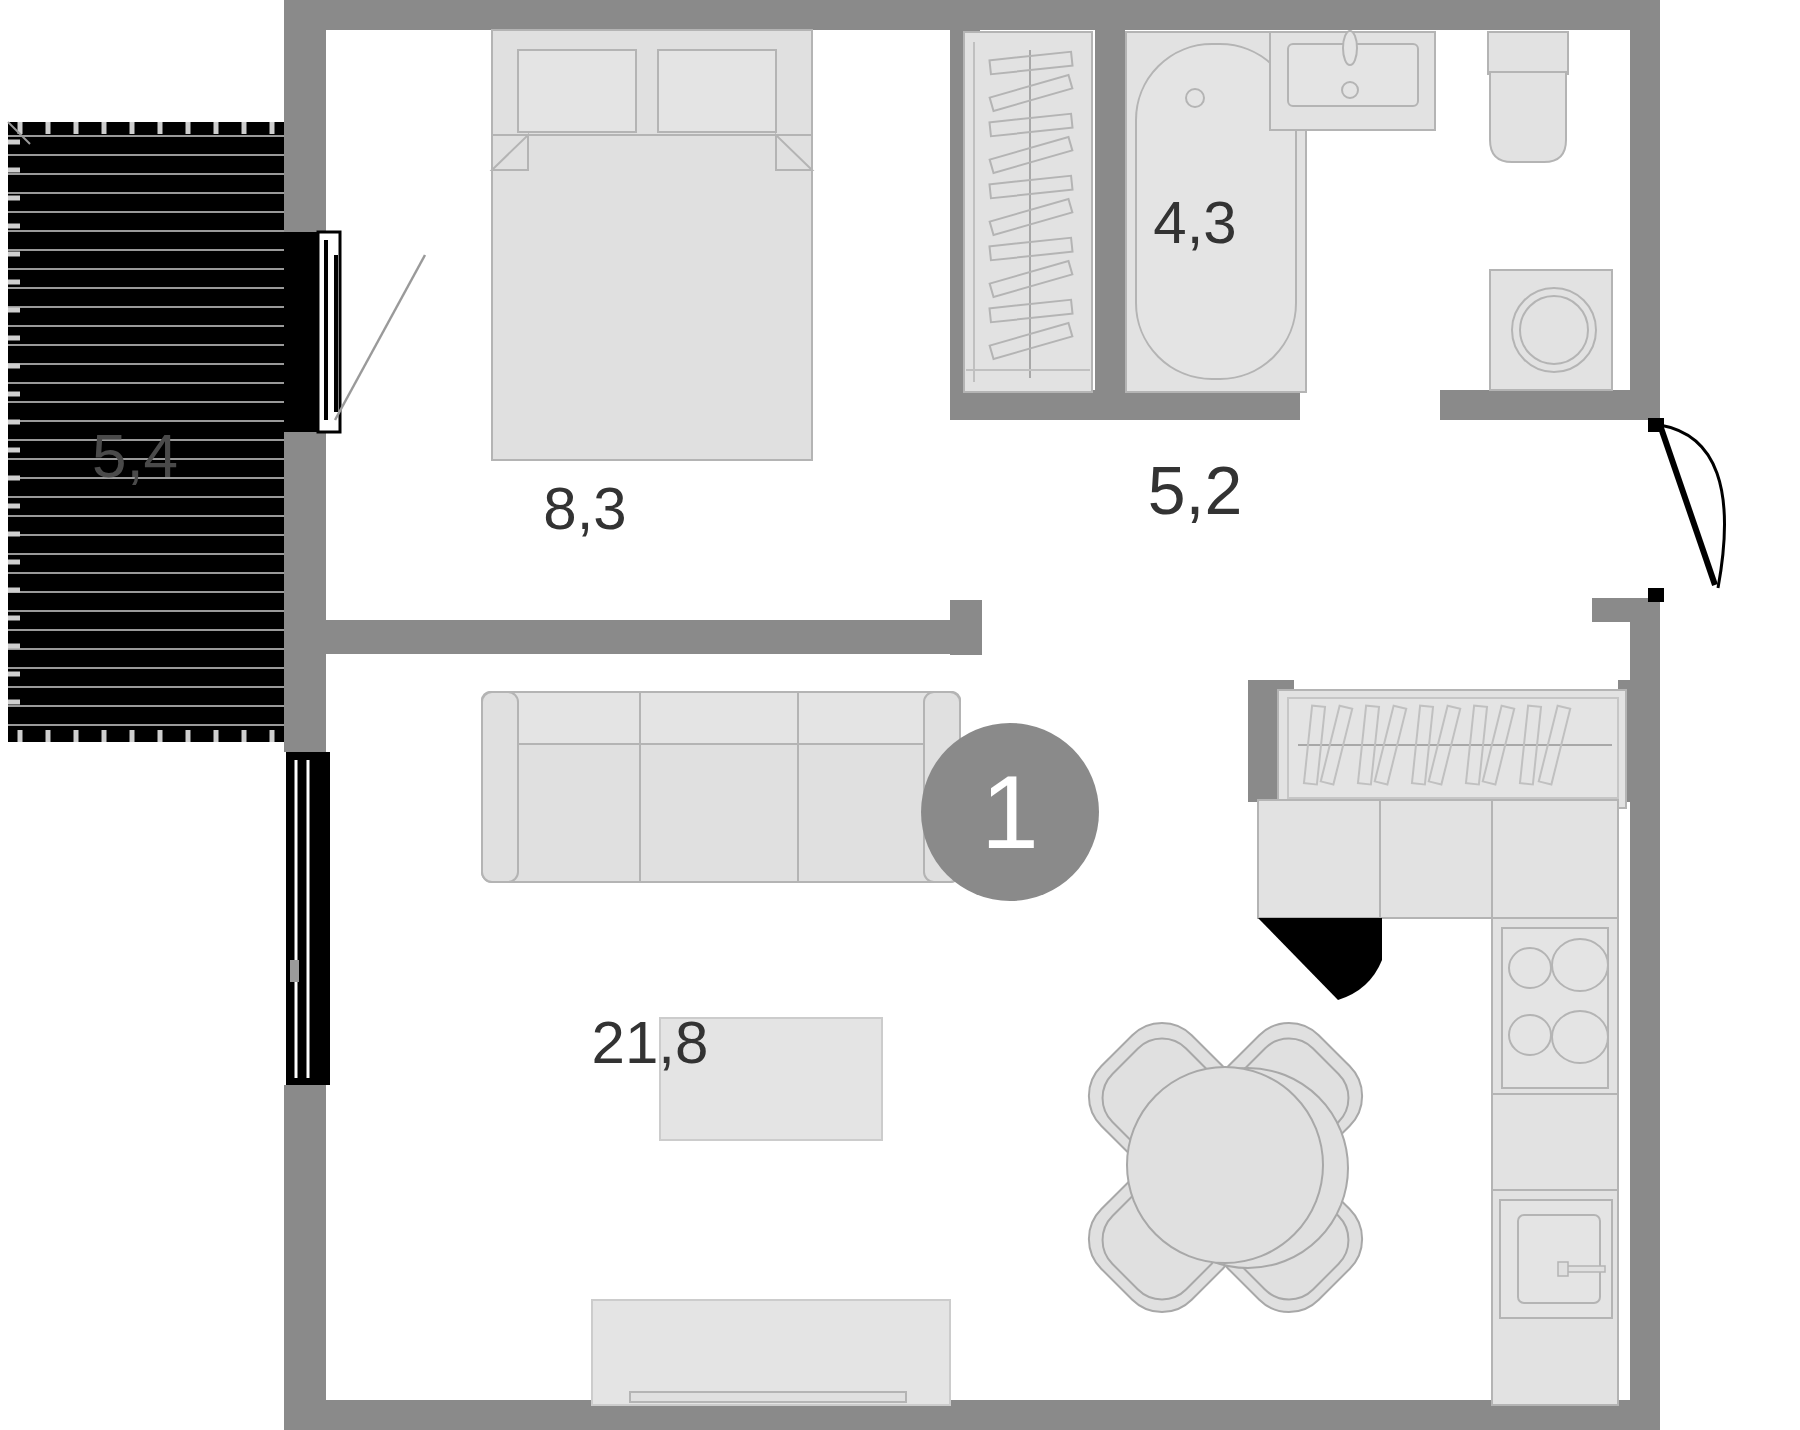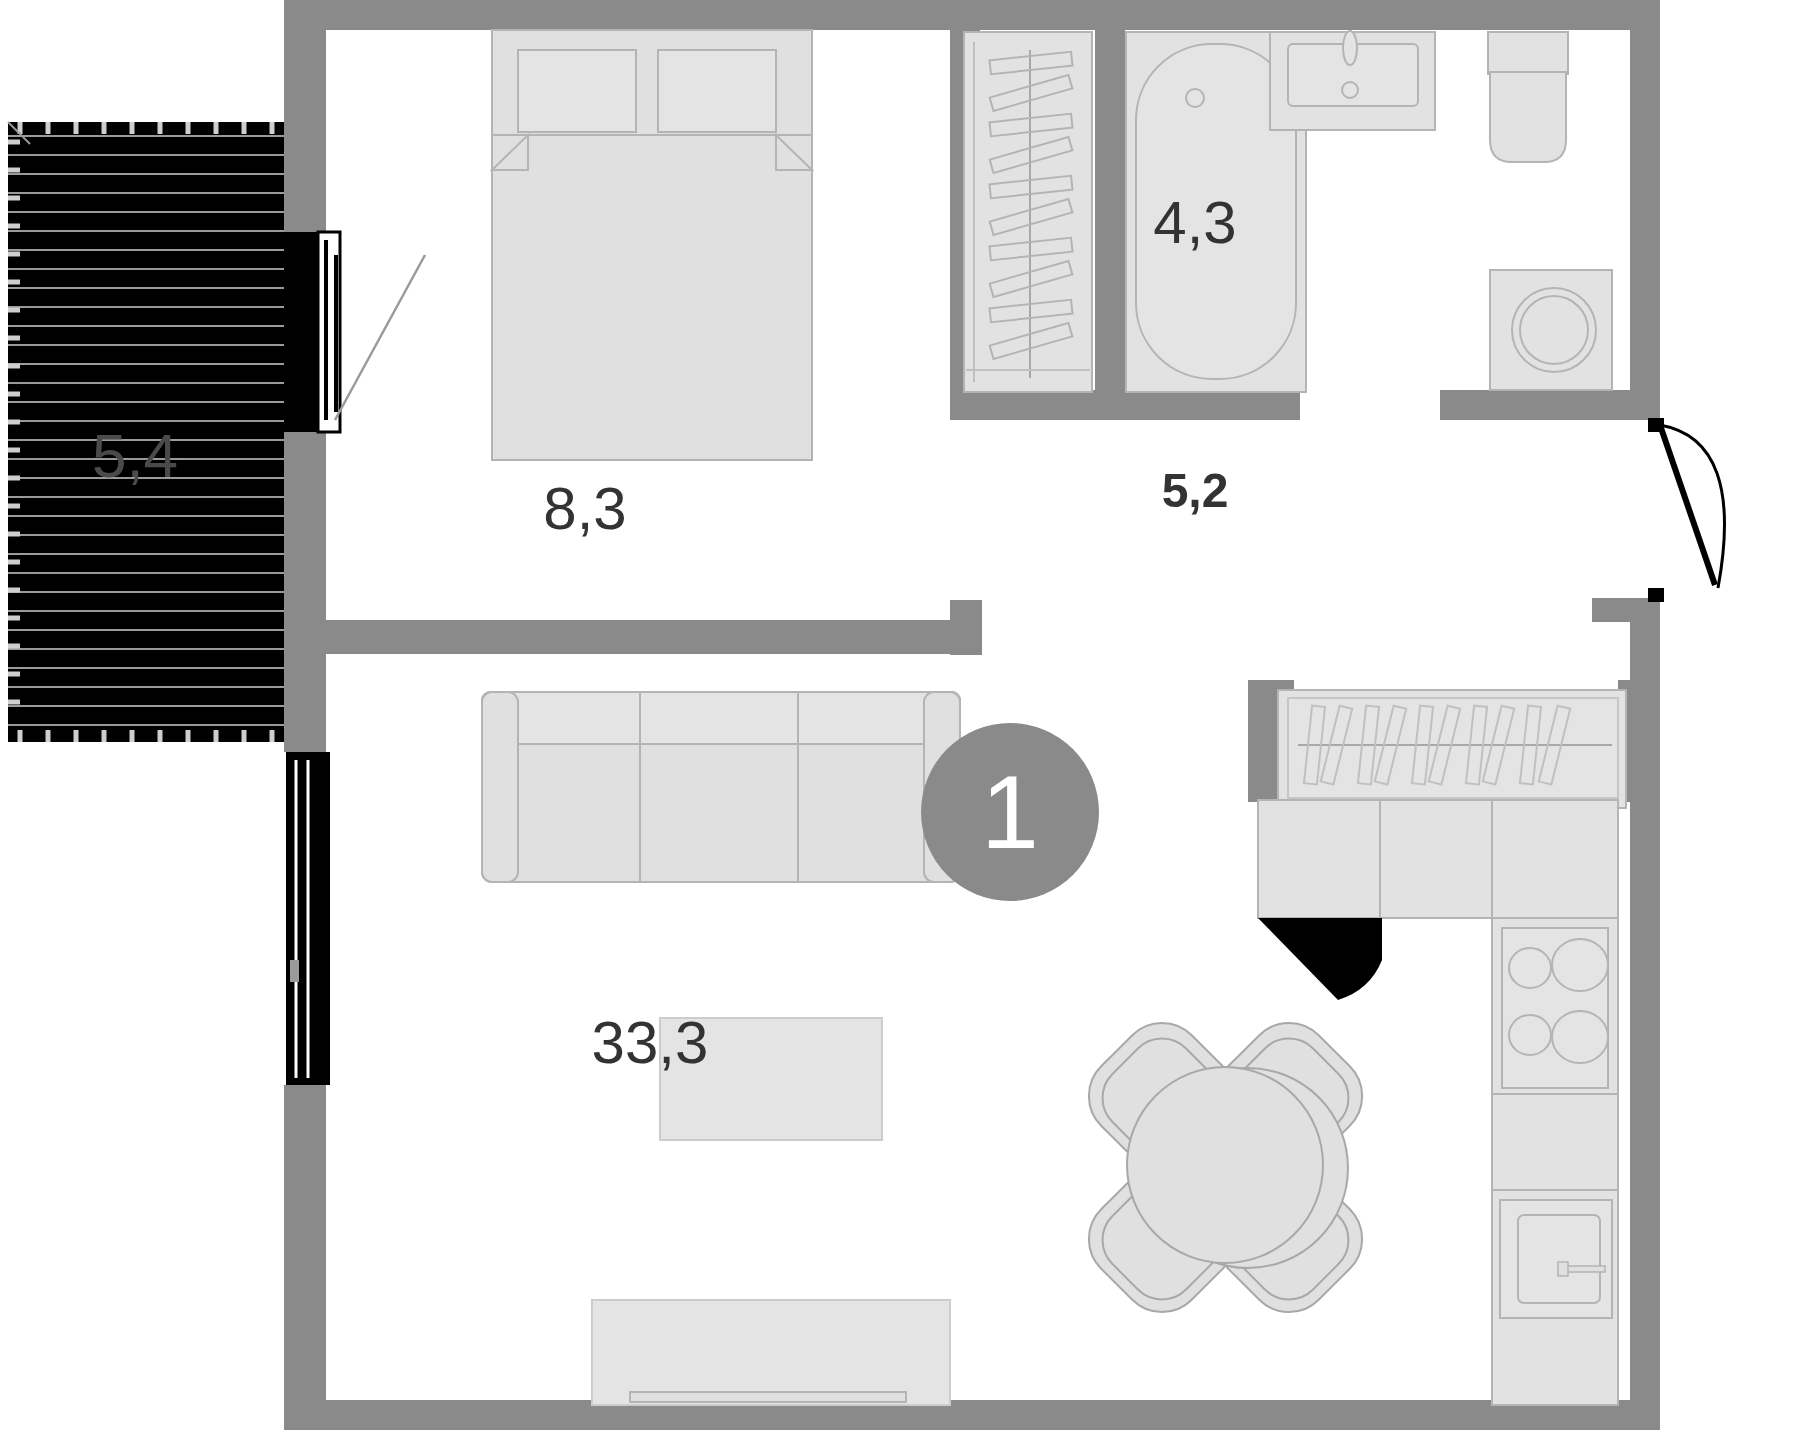--- a/index.html
+++ b/index.html
@@ -394,21 +394,21 @@
   </svg>
 
   <div class="label-layer">
 
     <div class="room-label balcony-label" style="left:135px; top:455px; font-size:62px;">5,4</div>
 
     <div class="room-label" style="left:585px; top:508px; font-size:60px;">8,3</div>
 
     <div class="room-label" style="left:1195px; top:222px; font-size:60px;">4,3</div>
 
-    <div class="room-label" style="left:1195px; top:490px; font-size:48px;font-weight:bold;">5,2</div>
-
-    <div class="room-label" style="left:650px; top:1042px; font-size:60px;">33,3</div>
+    <div class="room-label" style="left:1195px; top:490px; font-size:68px;">5,2</div>
+
+    <div class="room-label" style="left:650px; top:1042px; font-size:60px;">21,8</div>
 
     <div class="rooms-badge" style="left:1010px; top:812px;">1</div>
 
 
   </div>
 </div>
 
 </body></html>

